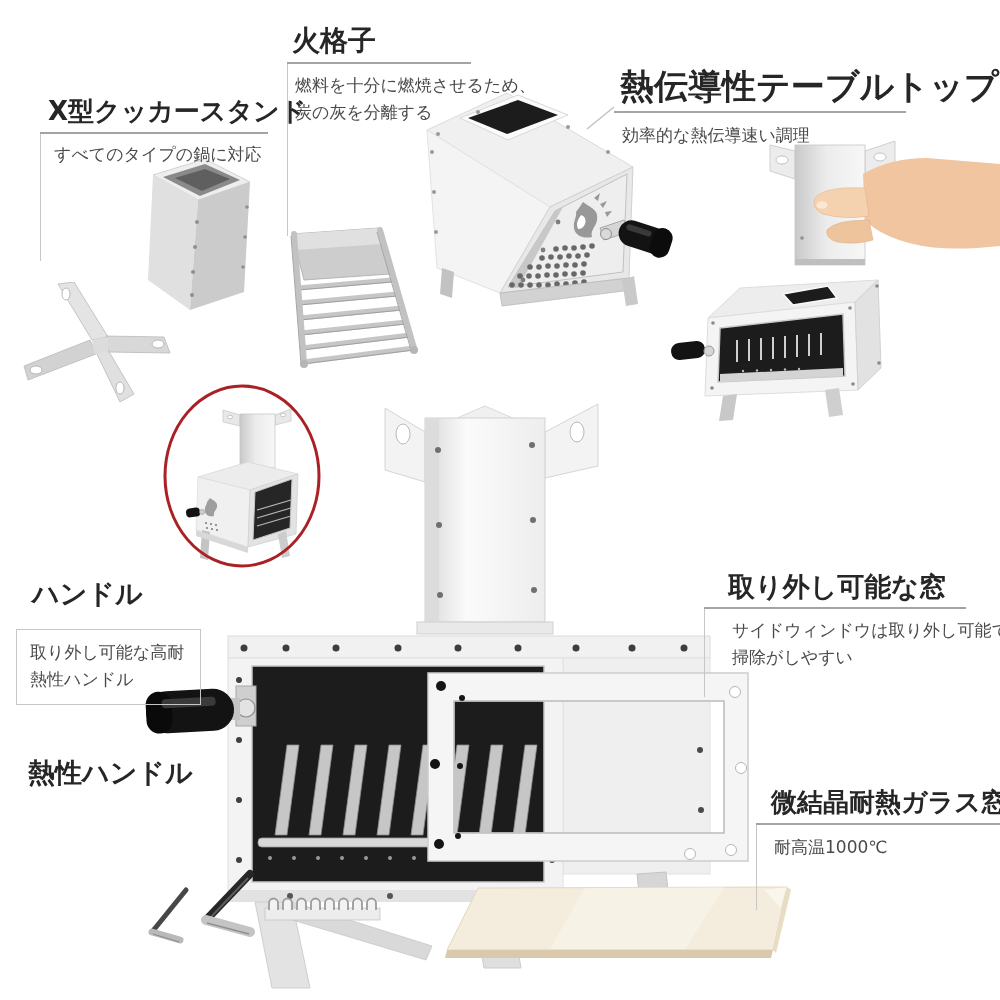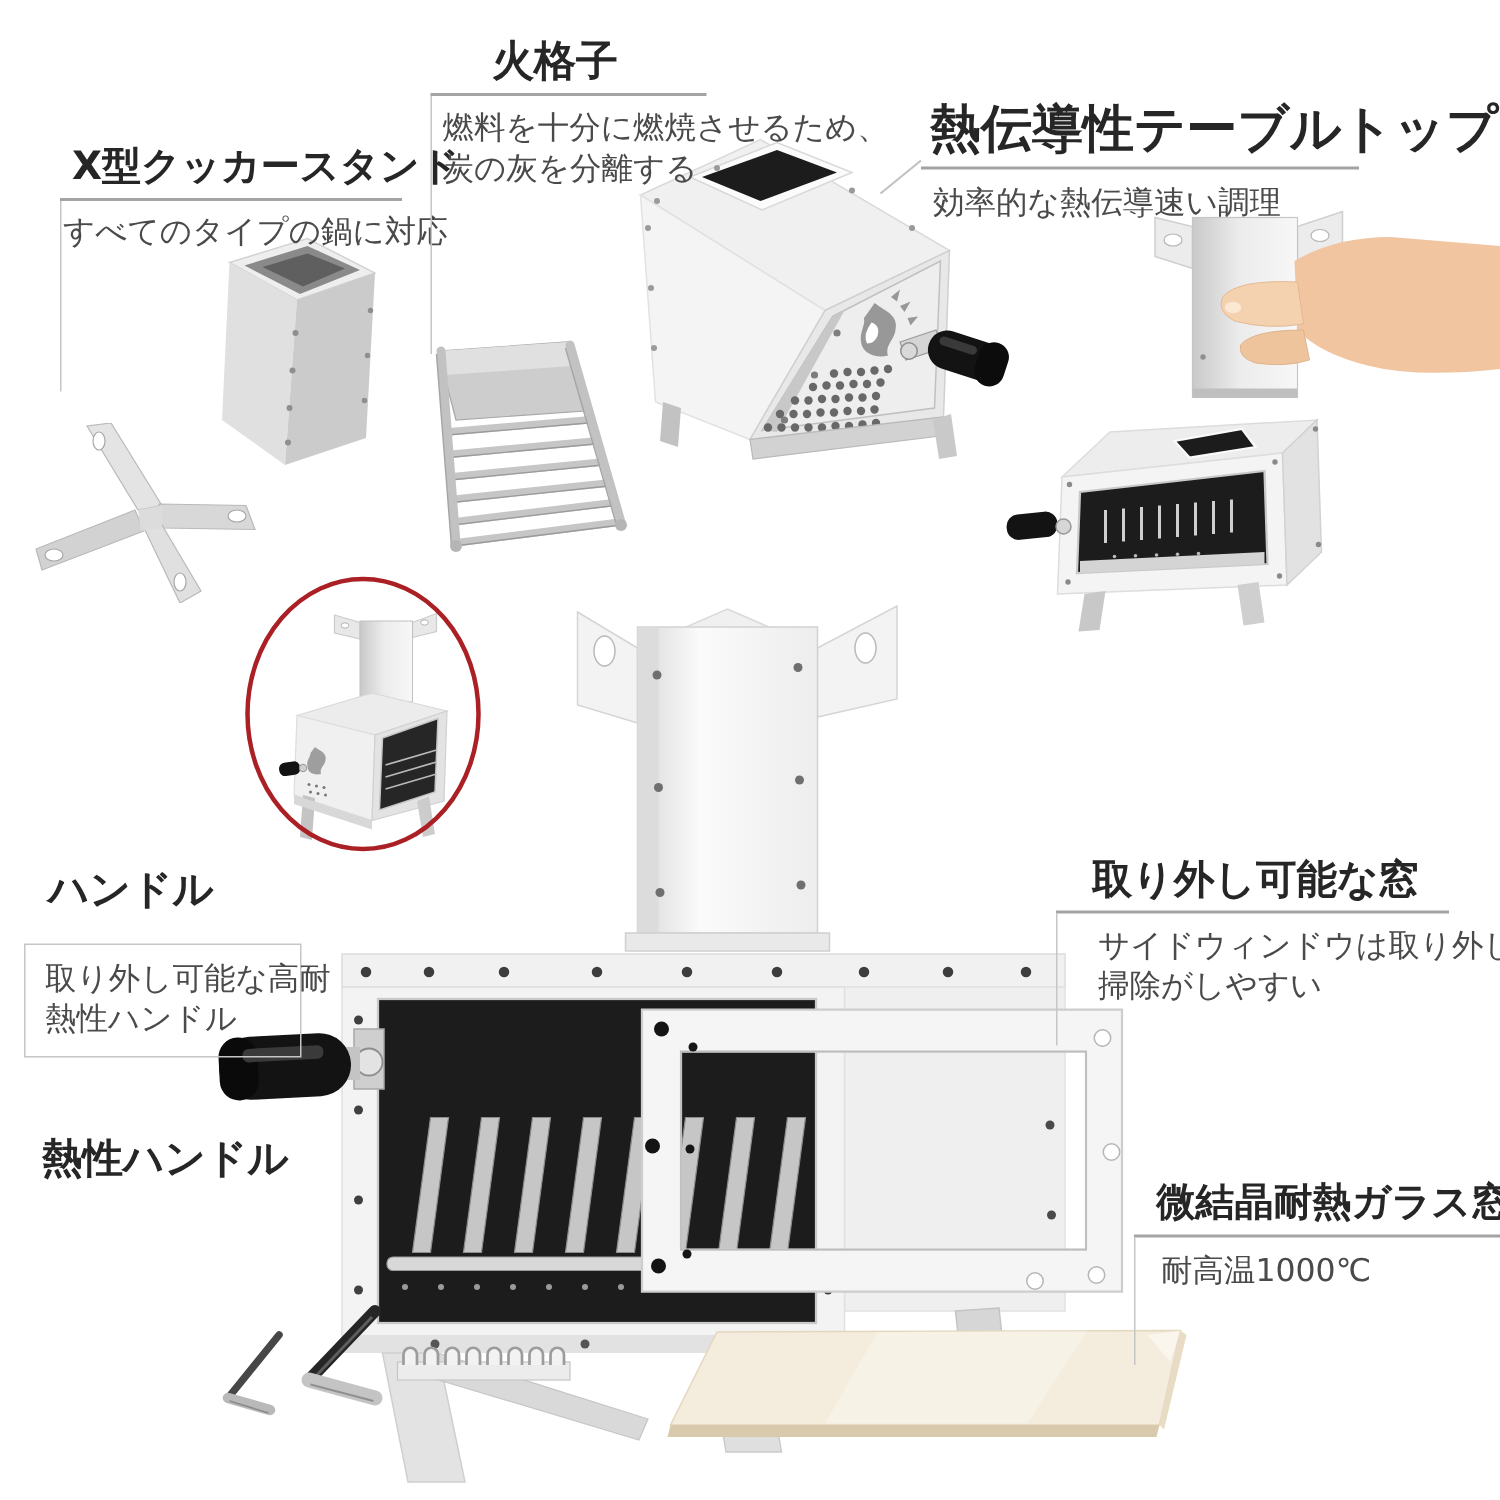--- a/index.html
+++ b/index.html
@@ -1,30 +1,30 @@
 <!DOCTYPE html>
 <html style="--title_text: #262626; --body_text: #4a4a4a; --rule_gray: #a3a3a3; --box_border: #c6c6c6; --highlight_circle_red: #aa2025; --metal_light: #f2f2f2; --metal_mid: #d9d9d9; --metal_dark: #bfbfbf; --stove_interior_black: #1c1c1c; --knob_black: #131313; --glass_cream: #f4ecdc; --hand_skin: #f0c5a0;"><head>
 <meta charset="utf-8">
 <style>
   html,body{margin:0;padding:0;background:#fff;}
   #canvas{position:relative;width:1000px;height:1000px;background:#fff;overflow:hidden;
           font-family:"DejaVu Sans","Liberation Sans",sans-serif;color:#262626;}
   .abs{position:absolute;}
   .callout .title{font-weight:700;color:var(--title_text,#262626);white-space:nowrap;line-height:1.15;}
   .callout .rule{height:2px;background:var(--rule_gray,#a3a3a3);margin-top:5px;}
-  .callout .desc{font-size:21px;color:var(--body_text,#4a4a4a);white-space:nowrap;line-height:27px;}
+  .callout .desc{font-size:17px;color:var(--body_text,#4a4a4a);white-space:nowrap;line-height:27px;}
   .leftline{border-left:1px solid var(--box_border,#c6c6c6);}
   .boxed{border:1px solid var(--box_border,#c6c6c6);}
   
   #lbl-cooker-stand{left:40px;top:97px;}
   #lbl-cooker-stand .title{font-size:26px;padding-left:8px;}
   #lbl-cooker-stand .rule{width:228px;}
-  #lbl-cooker-stand .desc{min-height:120px;padding:7px 0 0 1px;}
+  #lbl-cooker-stand .desc{min-height:120px;padding:7px 0 0 13px;}
   #lbl-fire-grate{left:287px;top:25px;}
-  #lbl-fire-grate .title{font-size:28px;padding-left:5px;margin-left:36px;}
+  #lbl-fire-grate .title{font-size:28px;padding-left:5px;}
   #lbl-fire-grate .rule{width:184px;}
   #lbl-fire-grate .desc{min-height:164px;padding:8px 0 0 7px;}
   #lbl-table-top{left:614px;top:67px;}
   #lbl-table-top .title{font-size:34px;padding-left:6px;}
   #lbl-table-top .rule{width:292px;}
   #lbl-table-top .desc{padding:9px 0 0 8px;}
   #lbl-handle{left:16px;top:578px;}
   #lbl-handle .title{font-size:27px;padding-left:16px;}
   #lbl-handle .box{margin-top:20px;width:170px;padding:9px 0 11px 13px;}
   #lbl-removable-window{left:704px;top:571px;}

